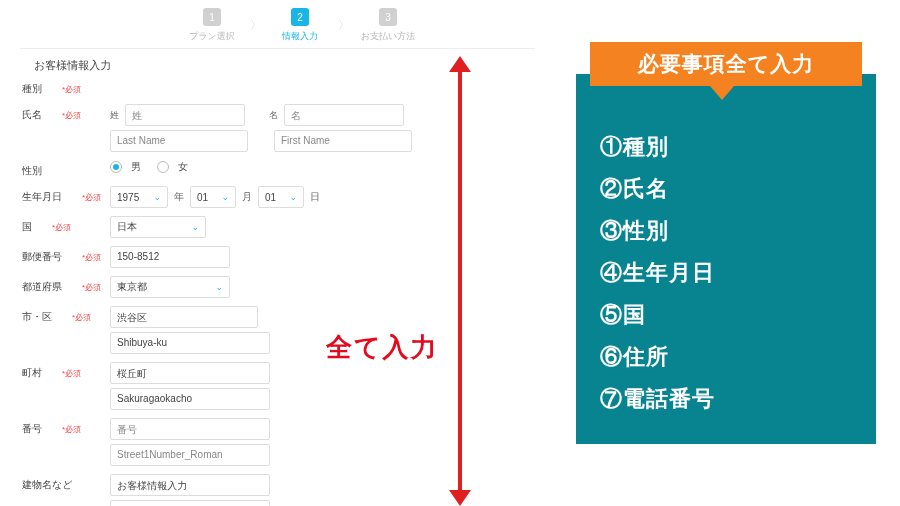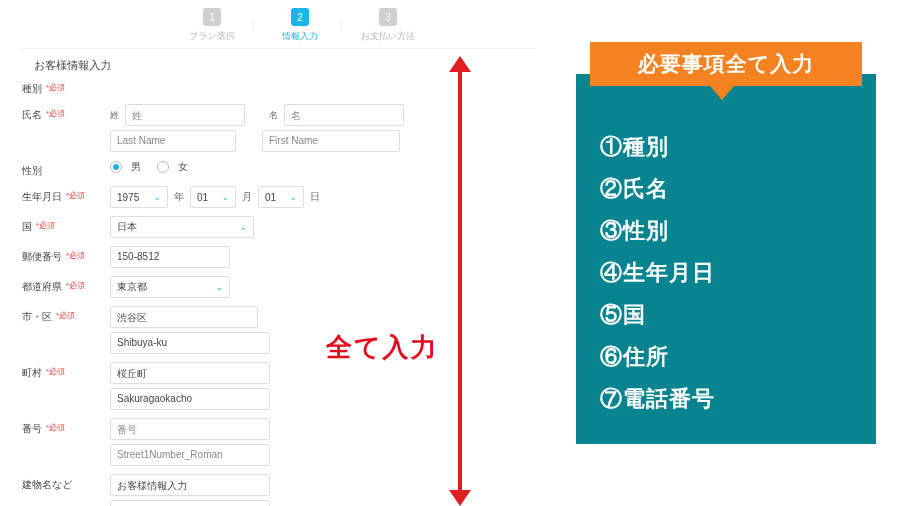--- a/index.html
+++ b/index.html
@@ -22,21 +22,21 @@
   .chev { color: #d6d6d6; font-size: 12px; }
 
   .divider { position:absolute; top:48px; left:20px; right:10px; height:1px; background:#eee; }
 
   .section-title { position:absolute; top:58px; left:34px; font-size:11px; color:#444; font-weight:500;text-align:right; }
 
   
   .rows { position:absolute; top:78px; left:22px; width: 420px; }
   .row { display:flex; align-items:flex-start; margin-bottom:8px; }
   .row.tall { align-items:flex-start; }
-  .label { width: 88px; font-size: 10px; color:#444; display:flex; gap:4px; padding-top:4px; }
+  .label { width: 88px; font-size: 10px; color:#444; display:flex; align-items:center; gap:20px; padding-top:4px; }
   .req { color:#ff4040; font-size:8px; }
   .controls { flex:1; display:flex; flex-direction:column; gap:4px; }
   .hgroup { display:flex; align-items:center; gap:6px; }
 
   .radio { width:12px; height:12px; border-radius:50%; border:1px solid #bbb; display:inline-block; position:relative; }
   .radio.checked::after { content:""; position:absolute; inset:2px; border-radius:50%; background:#19b5e6; }
   .radio-label { font-size:10px; color:#555; margin-right:10px; margin-left:3px; }
 
   .inp { border:1px solid #ddd; border-radius:2px; font-size:10px; color:#888; padding:4px 6px; height:22px; background:#fff; }
   .inp.v { color:#444; }
@@ -100,21 +100,21 @@
         <span class="req">*必須</span>
       </div>
       <div class="controls">
         <div class="hgroup">
           <span class="mini">姓</span>
           <div class="inp" style="width:120px">姓</div>
           <span class="mini" style="margin-left:18px">名</span>
           <div class="inp" style="width:120px">名</div>
         </div>
         <div class="hgroup">
-          <div class="inp" style="width:126px" placeholder="Last Name">Last Name</div>
+          <div class="inp" style="width:138px" placeholder="Last Name">Last Name</div>
           <div class="inp" style="width:138px;margin-left:20px">First Name</div>
         </div>
       </div>
     </div>
 
     <div class="row">
       <div class="label">
         <span>性別</span>
       </div>
       <div class="controls">
@@ -153,21 +153,21 @@
         </div>
     </div>
 
     <div class="row">
       <div class="label">
         <span>国</span>
         <span class="req">*必須</span>
       </div>
       <div class="controls">
           <div class="hgroup">
-        <div class="sel" style="width:144px">
+        <div class="sel" style="width:96px">
               <span>日本</span>
               <span class="caret">⌄</span>
             </div>
       </div>
         </div>
     </div>
 
     <div class="row">
       <div class="label">
         <span>郵便番号</span>

